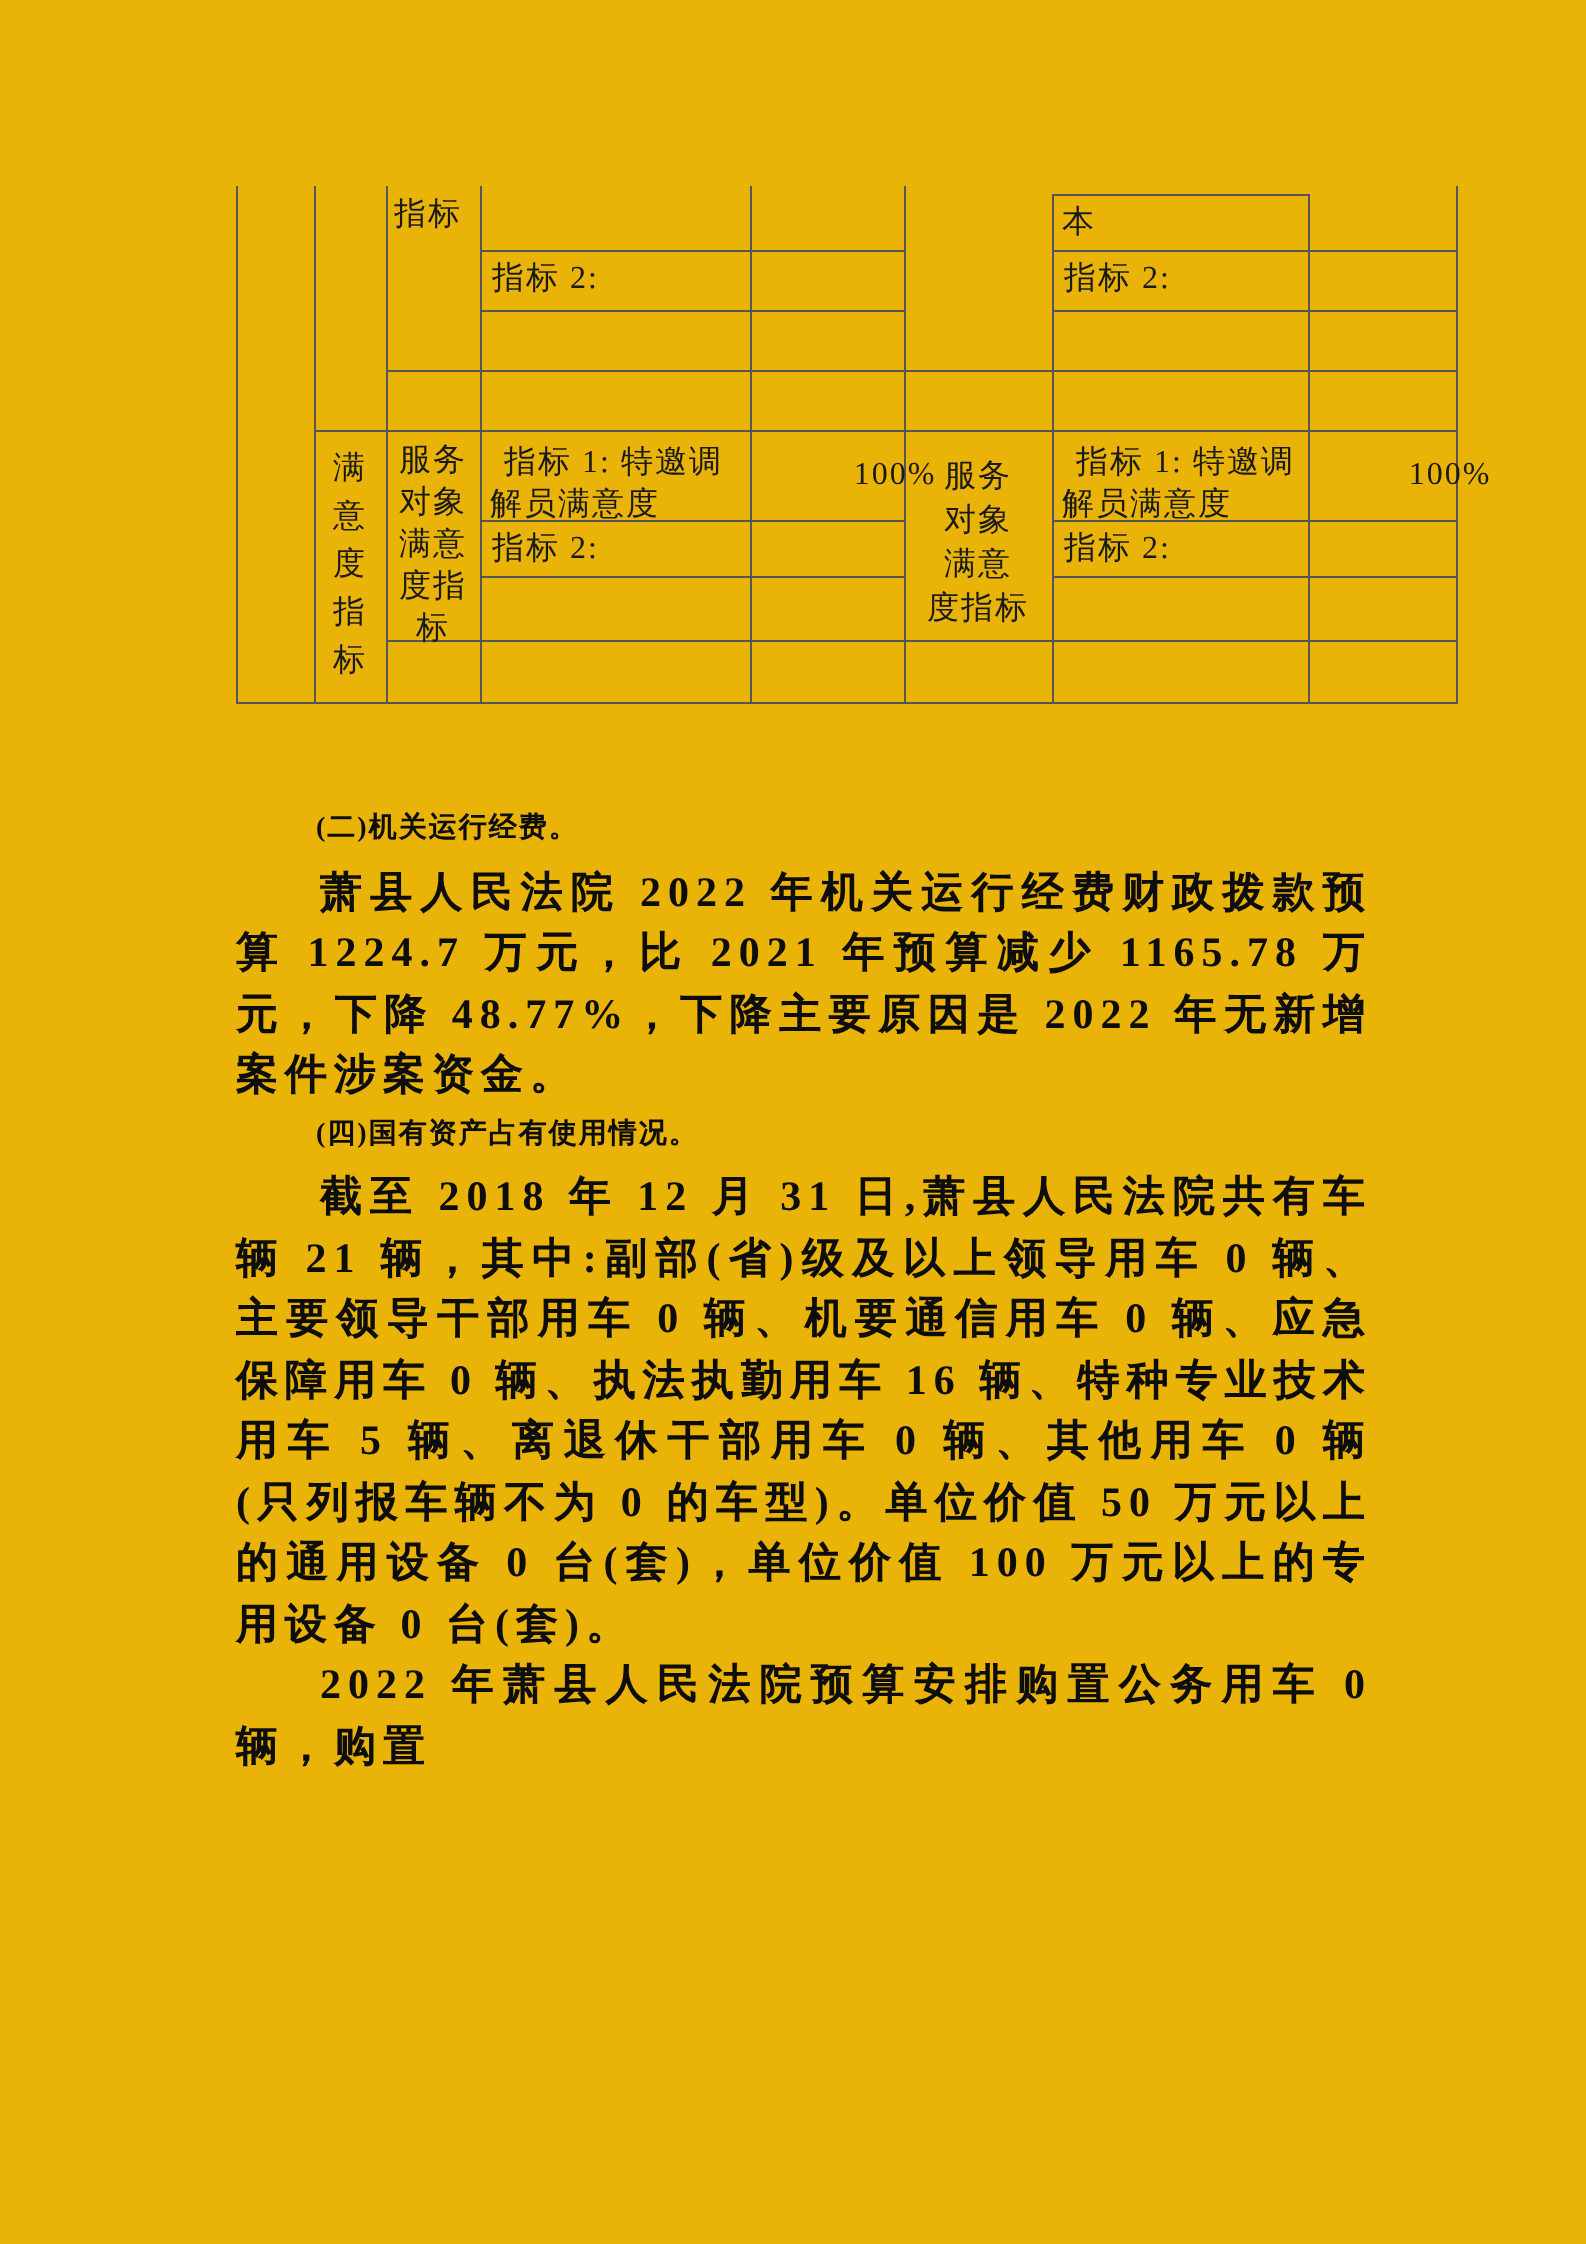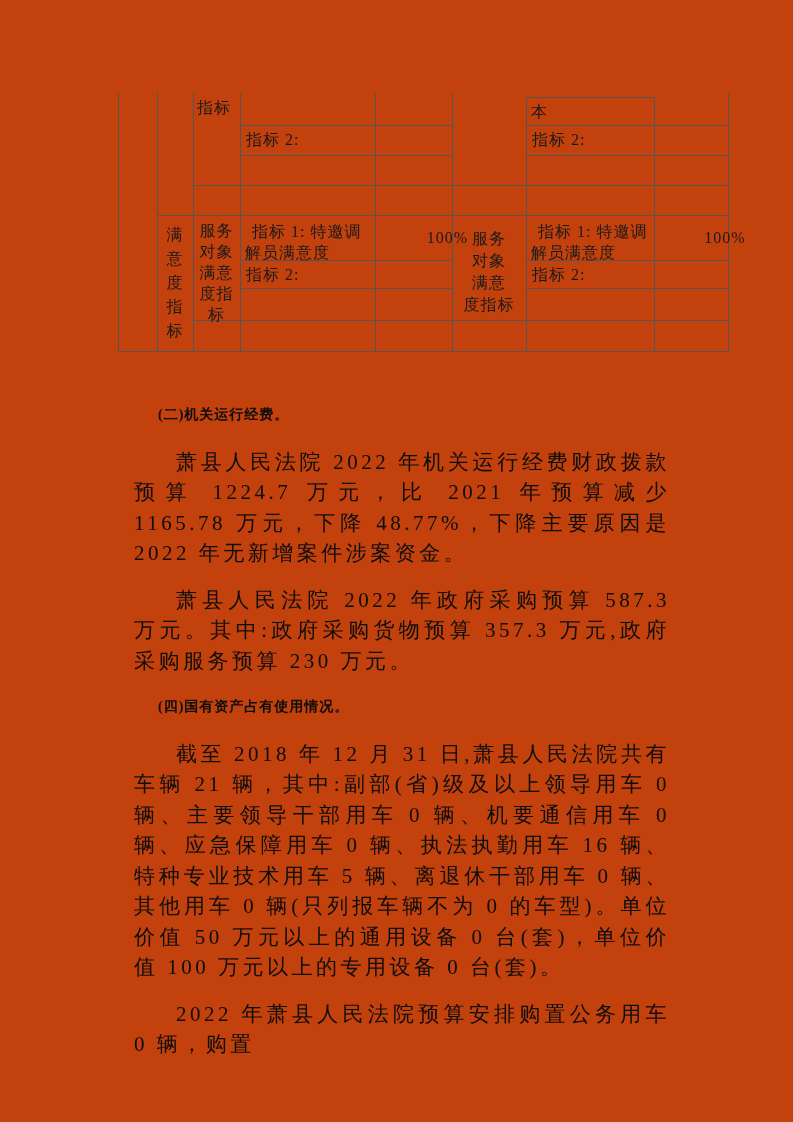--- a/index.html
+++ b/index.html
@@ -1,19 +1,19 @@
 <!DOCTYPE html>
 <html><head>
 <meta charset="utf-8">
 <style>
   html,body{margin:0;padding:0;background:#888;}
   .page{
     position:relative;
     width:793px;height:1122px;
-    background:#c2410c;
+    background:#eab308;
     margin:0 auto;
     font-family:"Liberation Serif","DejaVu Serif",serif;
     color:#111;
     overflow:hidden;
   }
   
   .tbl{position:absolute;left:118px;top:93px;width:611px;height:259px;}
   .v{position:absolute;width:1px;background:#555;}
   .h{position:absolute;height:1px;background:#555;}
   
@@ -41,22 +41,23 @@
   }
   .body-text h3{
     margin:0;
     font-size:14px;
     font-weight:bold;
     letter-spacing:1px;
     text-indent:40px;
     line-height:30.5px;
   }
   .body-text p{
-    margin:16px;
+    margin:0;
     text-indent:42px;
+    font-weight:bold;
   }
 </style>
 </head>
 <body>
 
 <div class="page">
 
   <div class="tbl">
 
     <div class="v" style="left:0;top:0;height:259px"></div>
@@ -118,20 +119,19 @@
     <div class="tc val" style="left:536px;top:122px;width:74px;height:45px">100%</div>
 
     <div class="tc" style="left:414px;top:171px;width:115px">指标 2:</div>
   </div>
 
   <div class="body-text">
 
     <h3>(二)机关运行经费。</h3>
     <p>萧县人民法院 2022 年机关运行经费财政拨款预算 1224.7 万元，比 2021 年预算减少 1165.78 万元，下降 48.77%，下降主要原因是 2022 年无新增案件涉案资金。</p>
 
-    <p>萧县人民法院 2022 年政府采购预算 587.3 万元。其中:政府采购货物预算 357.3 万元,政府采购服务预算 230 万元。</p>
 
     <h3>(四)国有资产占有使用情况。</h3>
     <p>截至 2018 年 12 月 31 日,萧县人民法院共有车辆 21 辆，其中:副部(省)级及以上领导用车 0 辆、主要领导干部用车 0 辆、机要通信用车 0 辆、应急保障用车 0 辆、执法执勤用车 16 辆、特种专业技术用车 5 辆、离退休干部用车 0 辆、其他用车 0 辆(只列报车辆不为 0 的车型)。单位价值 50 万元以上的通用设备 0 台(套)，单位价值 100 万元以上的专用设备 0 台(套)。</p>
     <p>2022 年萧县人民法院预算安排购置公务用车 0 辆，购置</p>
   </div>
 
 </div>
 
 </body></html>

